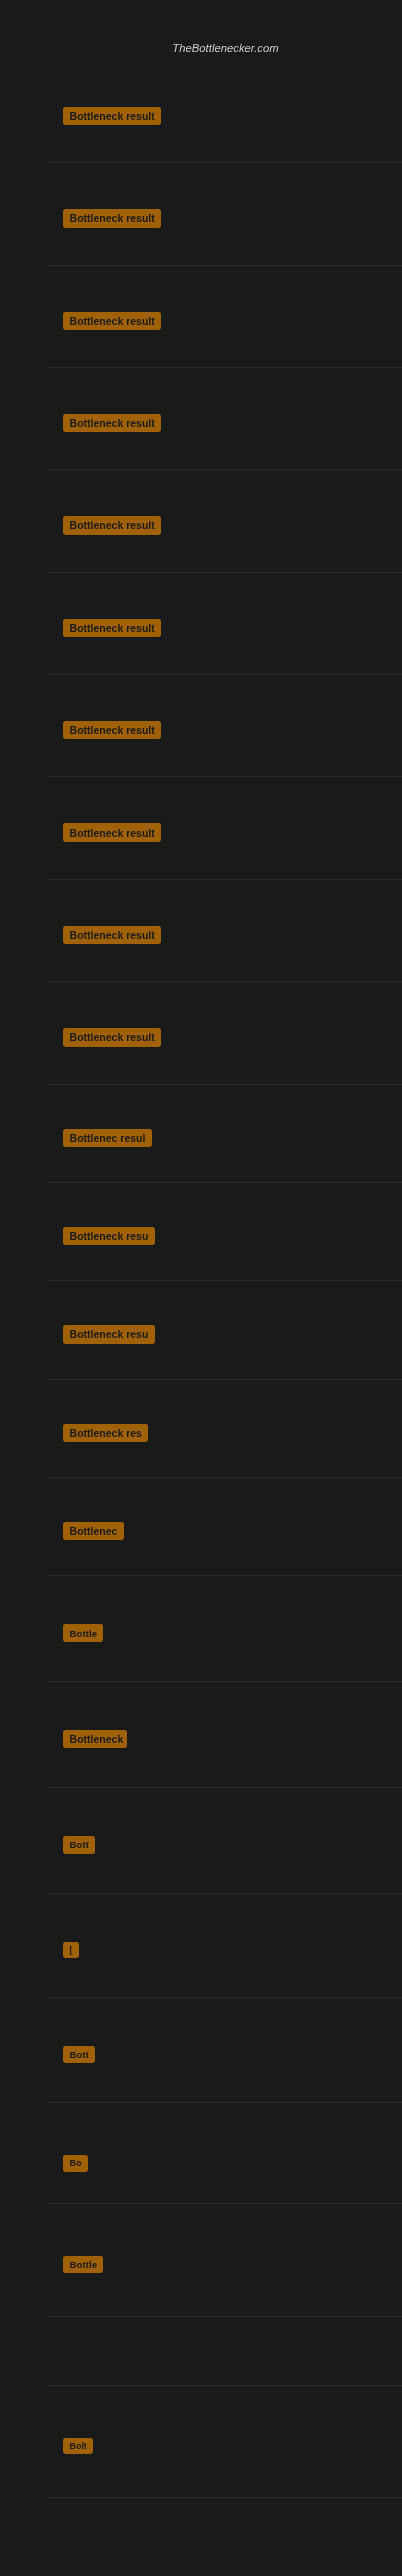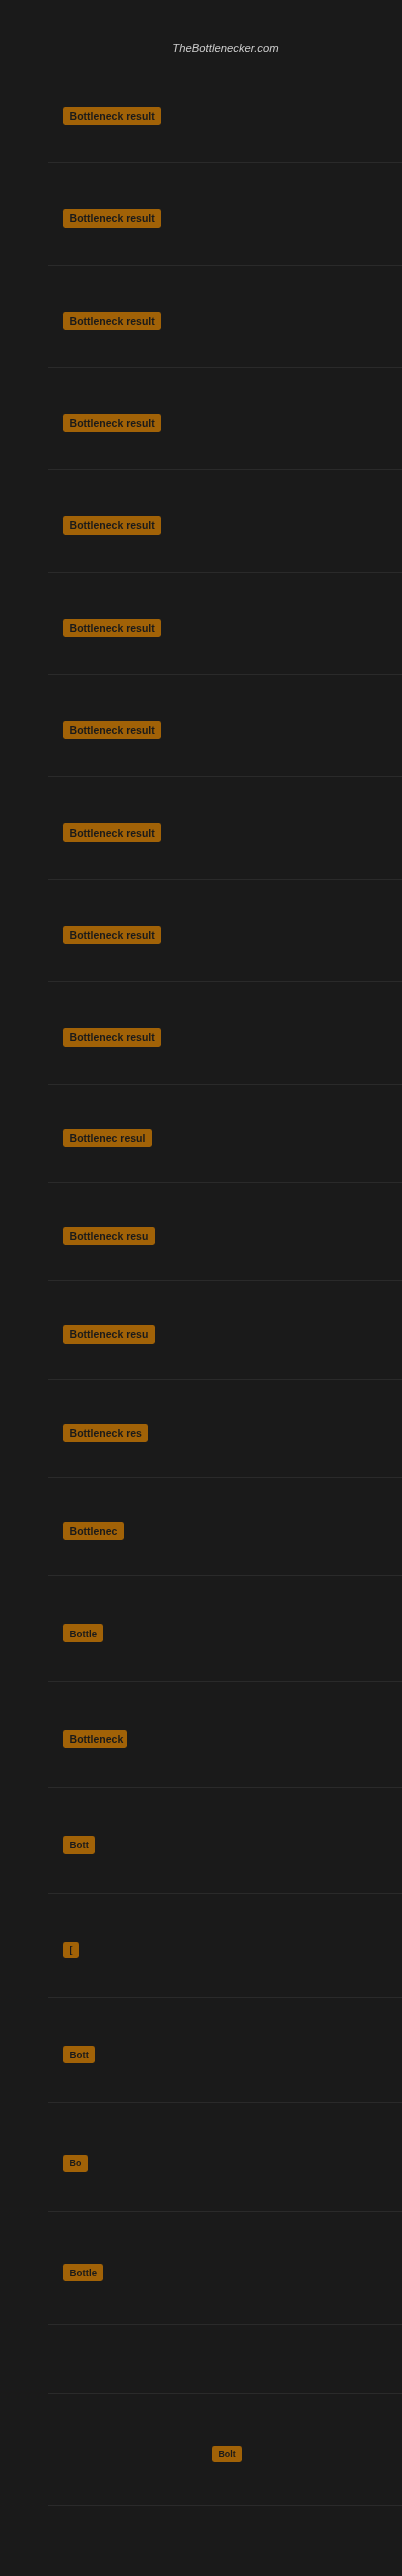--- a/index.html
+++ b/index.html
@@ -58,24 +58,24 @@
     <div class="row" style="padding-bottom: 20px; padding-top: 20px;"><span class="bottleneck-badge" style="max-width: 113px; font-size: 10.5px;">Bottlenec resul</span></div>
     <div class="row" style="padding-bottom: 20px; padding-top: 20px;"><span class="bottleneck-badge" style="max-width: 103px; font-size: 10.5px;">Bottleneck resu</span></div>
     <div class="row" style="padding-bottom: 20px; padding-top: 20px;"><span class="bottleneck-badge" style="max-width: 97px; font-size: 10.5px;">Bottleneck resu</span></div>
     <div class="row" style="padding-bottom: 20px; padding-top: 20px;"><span class="bottleneck-badge" style="max-width: 89px; font-size: 10.5px;">Bottleneck res</span></div>
     <div class="row" style="padding-bottom: 20px; padding-top: 20px;"><span class="bottleneck-badge" style="max-width: 72px; font-size: 10.5px;">Bottlenec</span></div>
     <div class="row" style="padding-bottom: 24px; padding-top: 24px;"><span class="bottleneck-badge" style="max-width: 52px; font-size: 9.7px;">Bottle</span></div>
     <div class="row" style="padding-bottom: 24px; padding-top: 24px;"><span class="bottleneck-badge" style="max-width: 64px; font-size: 10.5px;">Bottleneck</span></div>
     <div class="row" style="padding-bottom: 24px; padding-top: 24px;"><span class="bottleneck-badge" style="max-width: 40px; font-size: 9.7px;">Bott</span></div>
     <div class="row" style="padding-bottom: 24px; padding-top: 24px;"><span class="bottleneck-badge" style="max-width: 16px; font-size: 8.9px;">[</span></div>
     <div class="row" style="padding-bottom: 24px; padding-top: 24px;"><span class="bottleneck-badge" style="max-width: 40px; font-size: 9.7px;">Bott</span></div>
-    <div class="row" style="padding-bottom: 24px; padding-top: 28px;"><span class="bottleneck-badge" style="max-width: 28px; font-size: 8.9px;">Bo</span></div>
+    <div class="row" style="padding-bottom: 16px; padding-top: 28px;"><span class="bottleneck-badge" style="max-width: 28px; font-size: 8.9px;">Bo</span></div>
     <div class="row" style="padding-bottom: 28px; padding-top: 28px;"><span class="bottleneck-badge" style="max-width: 52px; font-size: 9.7px;">Bottle</span></div>
     <div class="row" style="padding-bottom: 28px; padding-top: 28px;"></div>
-    <div class="row" style="padding-bottom: 28px; padding-top: 28px; text-align: center;"><span class="bottleneck-badge" style="max-width: 36px; font-size: 8.9px;">Bolt</span></div>
+    <div class="row" style="padding-bottom: 28px; padding-top: 28px;"><span class="bottleneck-badge" style="max-width: 36px; font-size: 8.9px;">Bolt</span></div>
     <div class="row" style="padding-bottom: 40px; padding-top: 40px;"></div>
     <div class="row" style="padding-bottom: 40px; padding-top: 40px;"></div>
     <div class="row" style="padding-bottom: 40px; padding-top: 40px;"></div>
     <div class="row" style="padding-bottom: 40px; padding-top: 40px;"></div>
     <div class="row" style="padding-bottom: 40px; padding-top: 40px;"></div>
     <div class="row" style="padding-bottom: 40px; padding-top: 40px;"></div>
     <div class="row" style="padding-bottom: 40px; padding-top: 40px;"></div>
     <div class="row" style="padding-bottom: 40px; padding-top: 40px;"></div>
     <div class="row" style="padding-bottom: 40px; padding-top: 40px;"><span class="bottleneck-badge" style="max-width: 12px; font-size: 8.9px;">|</span></div>
   </div>

